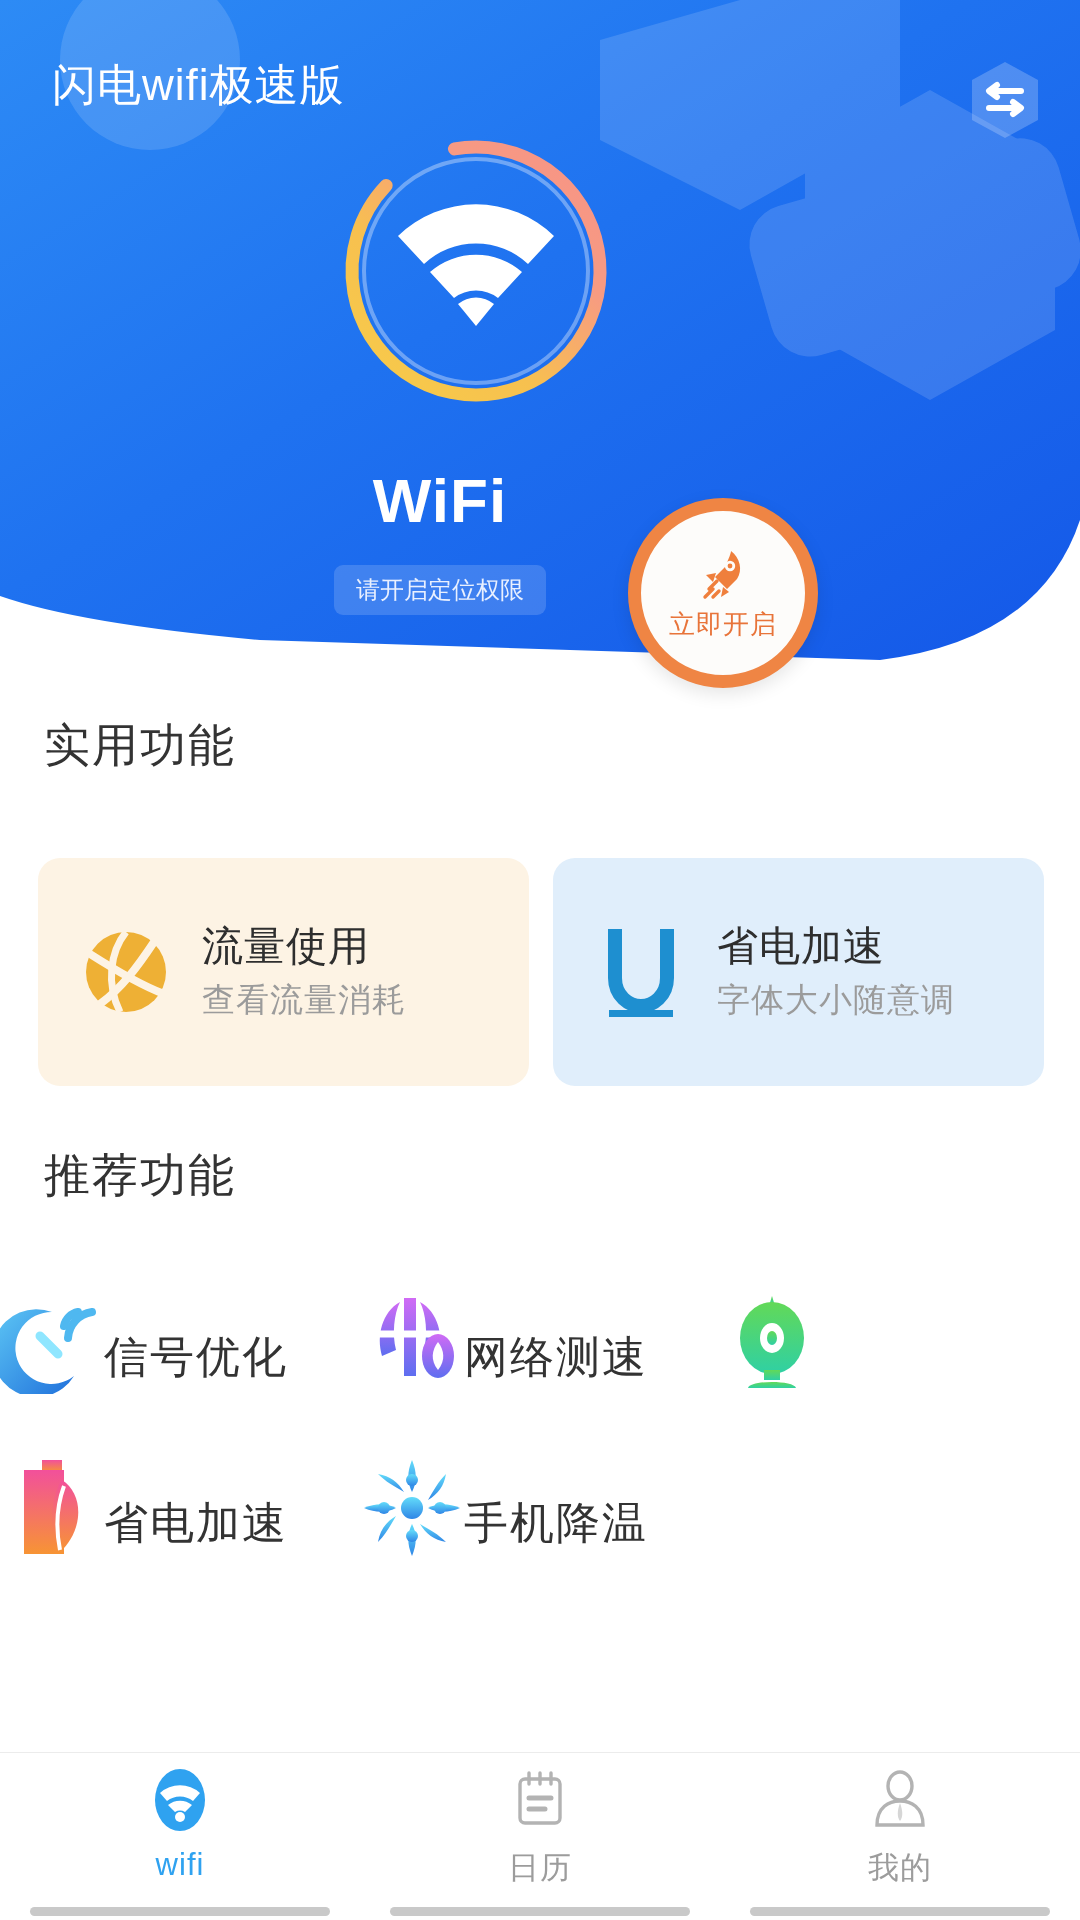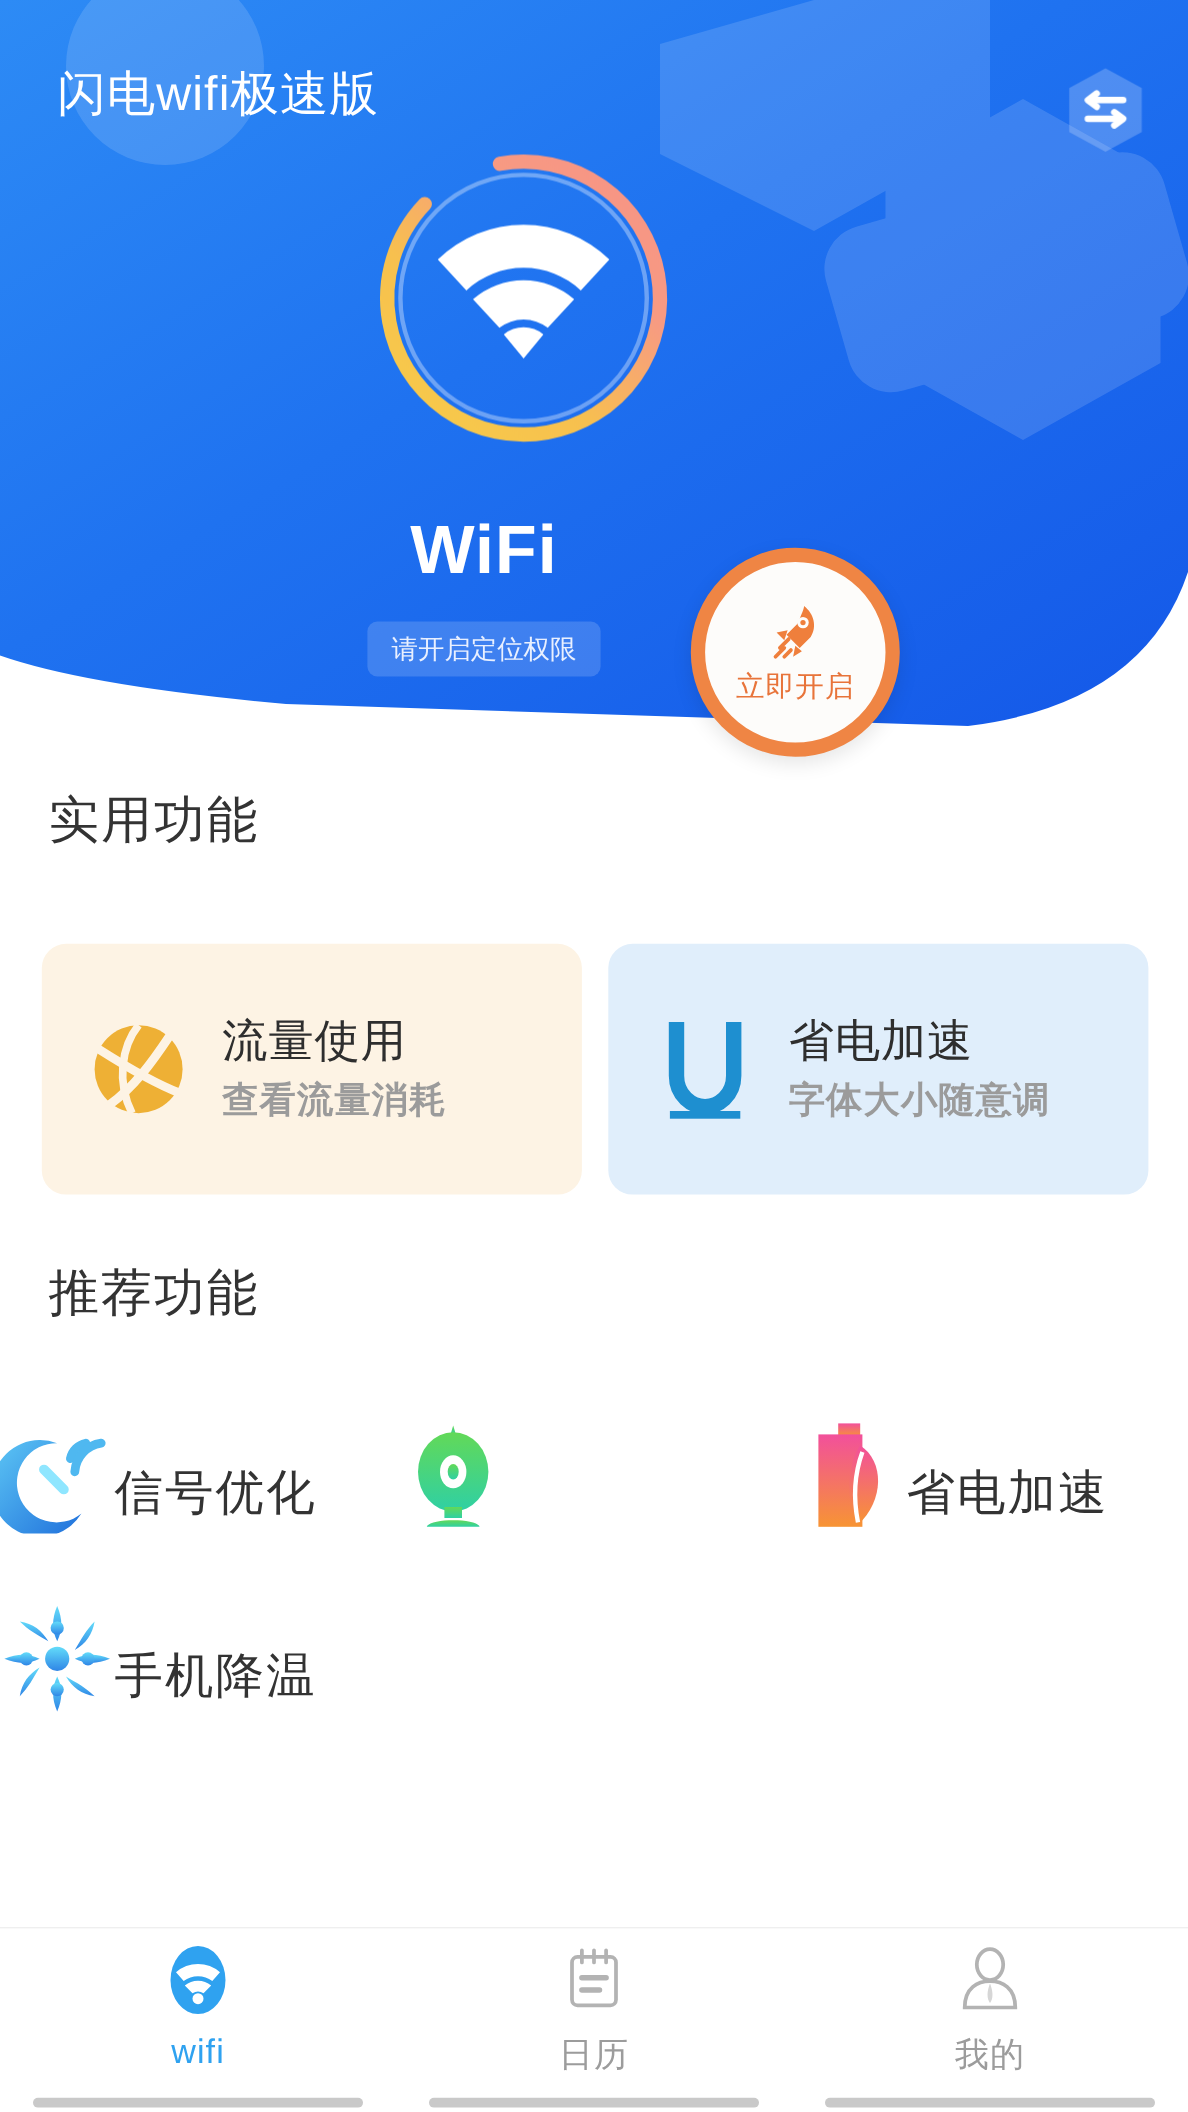--- a/index.html
+++ b/index.html
@@ -82,21 +82,21 @@
   .util-card {
     width:491px; height:228px; border-radius:22px;
     display:flex; align-items:center; padding-left:38px;
     cursor:pointer;
   }
   .util-card.cream { background:#fdf3e4; }
   .util-card.sky   { background:#e0eefb; }
   .util-ico { width:100px; height:100px; flex:none; margin-right:26px; }
   .util-txt { display:flex; flex-direction:column; justify-content:center; }
   .util-title { font-size:41px; color:#2e2e2e; line-height:1.25; letter-spacing:1px;}
-  .util-sub   { font-size:33px; color:#9b9b9b; line-height:1.35; margin-top:6px; letter-spacing:1px;font-weight:bold;}
+  .util-sub   { font-size:33px; color:#9b9b9b; line-height:1.35; margin-top:6px; letter-spacing:1px;}
 
   
   .rec-grid {
     position:absolute; left:0; top:1290px; width:1080px;
     display:grid; grid-template-columns:repeat(3,1fr); row-gap:62px;
   }
   .rec-item {
     display:flex; flex-direction:row; align-items:center; cursor:pointer;
   }
   .rec-ico { width:104px; height:104px; }
@@ -243,20 +243,37 @@
           </linearGradient>
         </defs>
       <path d="M52,22 A36,36 0 1 0 74,86 A44,44 0 1 1 52,22 Z" fill="url(#g1)"></path>
       <path d="M40,46 L58,64" stroke="#8fe6ff" stroke-width="9" stroke-linecap="round"></path>
       <path d="M64,36 A18,18 0 0 1 78,22" stroke="#4fb8f0" stroke-width="8" fill="none" stroke-linecap="round"></path>
       <path d="M68,48 A28,28 0 0 1 92,22" stroke="#4fb8f0" stroke-width="8" fill="none" stroke-linecap="round"></path>
     </svg>
     <div class="rec-label">信号优化</div>
   </div>
 
+  <div class="rec-item">
+    <svg class="rec-ico" viewBox="0 0 104 104">
+      <defs>
+          <linearGradient id="g2" x1="0.5" y1="0" x2="0.5" y2="1">
+        <stop offset="0%" stop-color="#d06bf5"></stop>
+            <stop offset="100%" stop-color="#5e6ef0"></stop>
+          </linearGradient>
+        </defs>
+      <path d="M44,8 L56,8 L56,86 L44,86 Z" fill="url(#g2)"></path>
+      <path d="M40,12 C22,22 16,46 22,66 L36,60 C32,44 34,24 40,12 Z" fill="url(#g2)"></path>
+      <path d="M60,12 C78,22 84,46 78,66 L64,60 C68,44 66,24 60,12 Z" fill="url(#g2)"></path>
+      <path d="M18,44 L86,44" stroke="#ffffff" stroke-width="7"></path>
+      <ellipse cx="78" cy="66" rx="16" ry="22" fill="url(#g2)"></ellipse>
+      <path d="M78,52 C84,60 86,70 78,80 C70,70 72,60 78,52 Z" fill="#ffffff"></path>
+    </svg>
+    <div class="rec-label">网络测速</div>
+  </div>
 
   <div class="rec-item">
     <svg class="rec-ico" viewBox="0 0 104 104">
       <defs>
           <linearGradient id="g3" x1="0.5" y1="0" x2="0.5" y2="1">
         <stop offset="0%" stop-color="#62d958"></stop>
             <stop offset="100%" stop-color="#2fd0a4"></stop>
           </linearGradient>
         </defs>
       <path d="M52,6 L55,16 L49,16 Z" fill="url(#g3)"></path>

